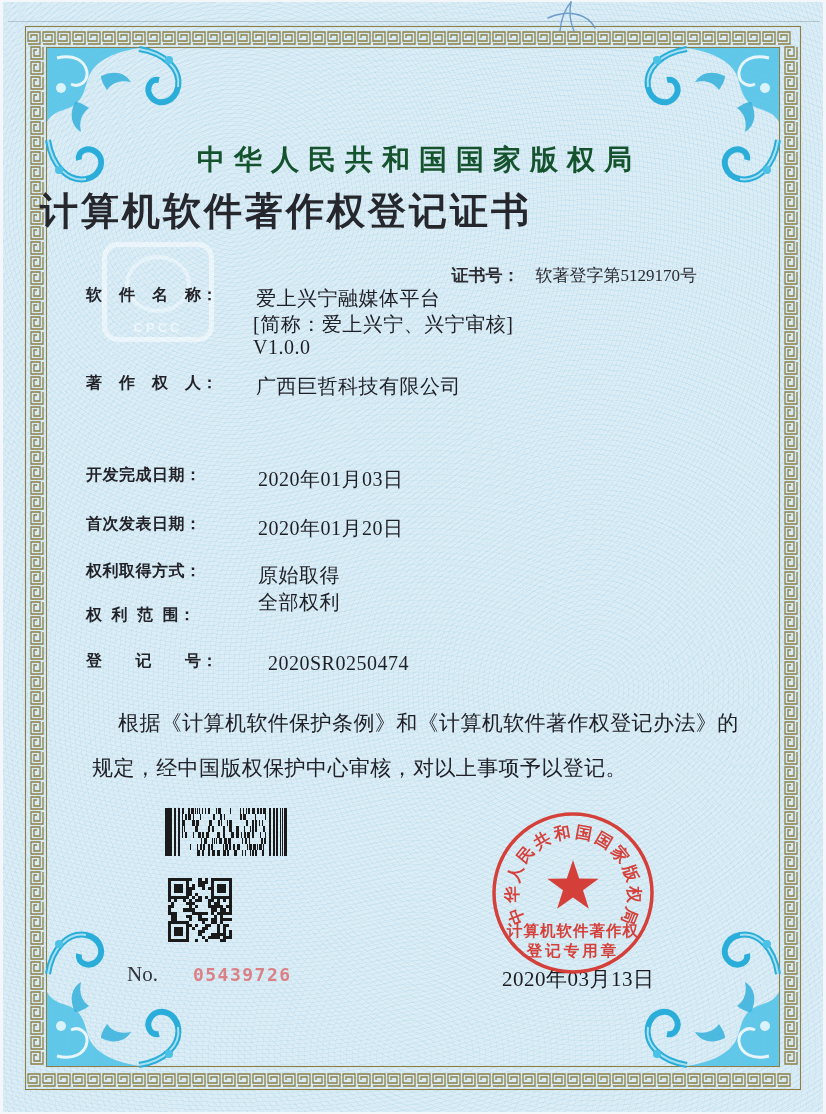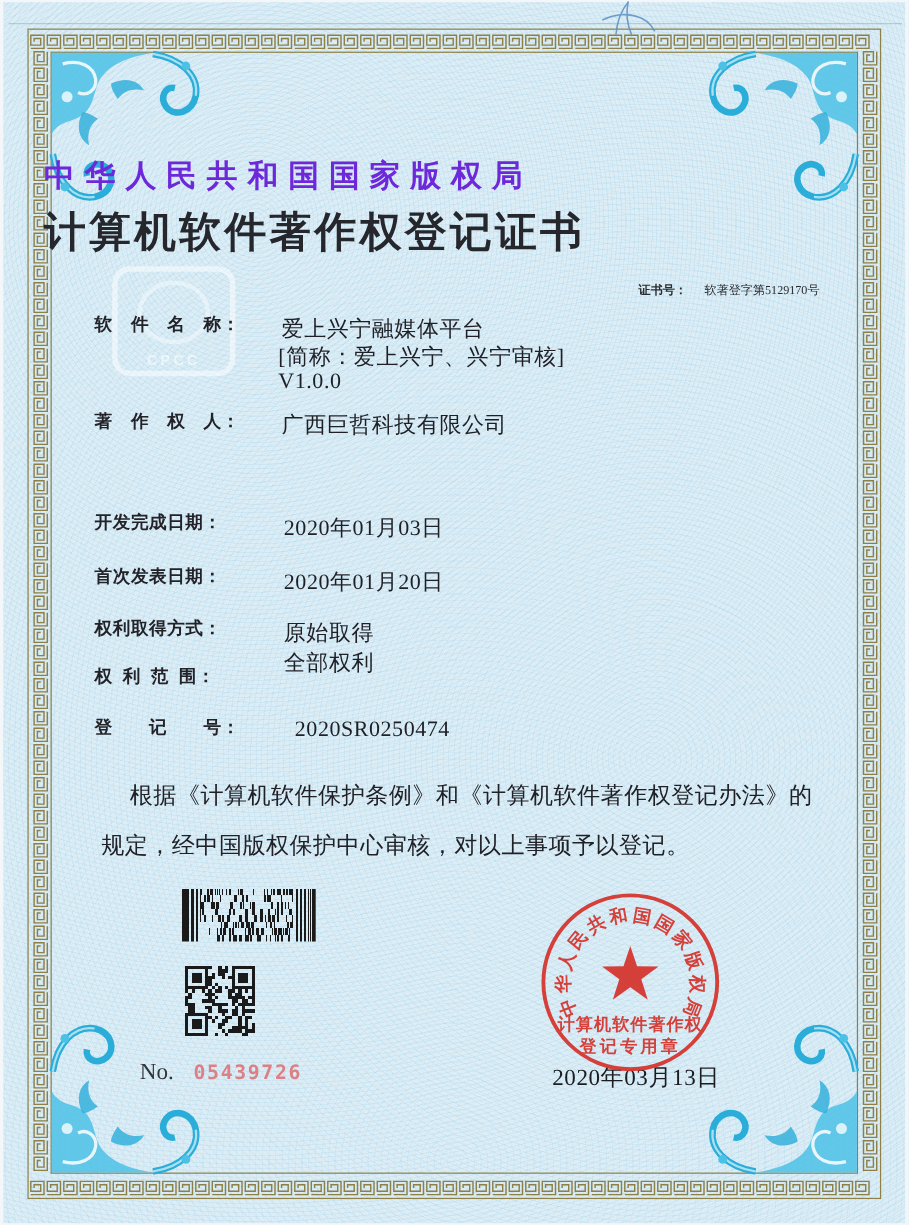--- a/index.html
+++ b/index.html
@@ -16,33 +16,33 @@
       repeating-radial-gradient(circle at 28% 18%, rgba(124,192,221,.14) 0 1px, rgba(0,0,0,0) 1px 4px),
       repeating-radial-gradient(circle at 72% 62%, rgba(124,192,221,.12) 0 1px, rgba(0,0,0,0) 1px 5px),
       repeating-radial-gradient(circle at 50% 95%, rgba(124,192,221,.10) 0 1px, rgba(0,0,0,0) 1px 6px),
       #dcedf6;
   }
   .edge-line { position:absolute; left:8px; top:21px; width:812px; height:1px;
     background:rgba(130,142,150,.42); }
   svg.layer { position:absolute; left:0; top:0; pointer-events:none; }
   .abs { position:absolute; white-space:pre; }
   .authority {
-    left:40px; top:141px; width:758px; 
-    font-size:28px; letter-spacing:9px; font-weight:600; color:#6d28d9;
+    left:40px; top:141px; width:758px; text-align:center;
+    font-size:28px; letter-spacing:9px; font-weight:600; color:#14532d;
   }
   .cert-title {
     left:40px; top:186px; width:758px; text-align:left;
     font-size:38px; letter-spacing:3px; font-weight:700; color:#26262d;
   }
-  .certno-row { left:443px; top:244px; width:302px; text-align:right; font-size:11px; color:#2b2b31; }
+  .certno-row { left:443px; top:244px; width:302px; font-size:17px; color:#2b2b31; }
   .certno-row .lbl { font-weight:600; margin-right:16px; }
   .flabel { left:86px; font-size:16px; font-weight:700; color:#222228; letter-spacing:.5px; }
   .fvalue { font-size:20px; color:#1f1f26; letter-spacing:.5px; }
   .statement { font-size:21px; color:#202027; letter-spacing:.4px; }
-  .serial-row { left:127px; top:962px; display:flex; align-items:baseline; }
+  .serial-row { left:127px; top:962px; display:flex; align-items:baseline;gap:17px; }
   .serial-lbl { font-size:21px; color:#33333b; }
   .serial-val { margin-left:18px; font-family:"DejaVu Sans Mono","Liberation Mono",monospace;
     font-size:18px; letter-spacing:1.5px; color:#db8186; font-weight:600; }
   .issue-date { left:502px; top:965px; font-size:21px; letter-spacing:.5px; color:#1b1b20; z-index:5; }
   .watermark {
     left:102px; top:242px; width:112px; height:100px;
     border:5px solid rgba(255,255,255,.50); border-radius:16px; z-index:2;
   }
   .watermark .wm-ring {
     position:absolute; left:18px; top:8px; width:66px; height:58px;

